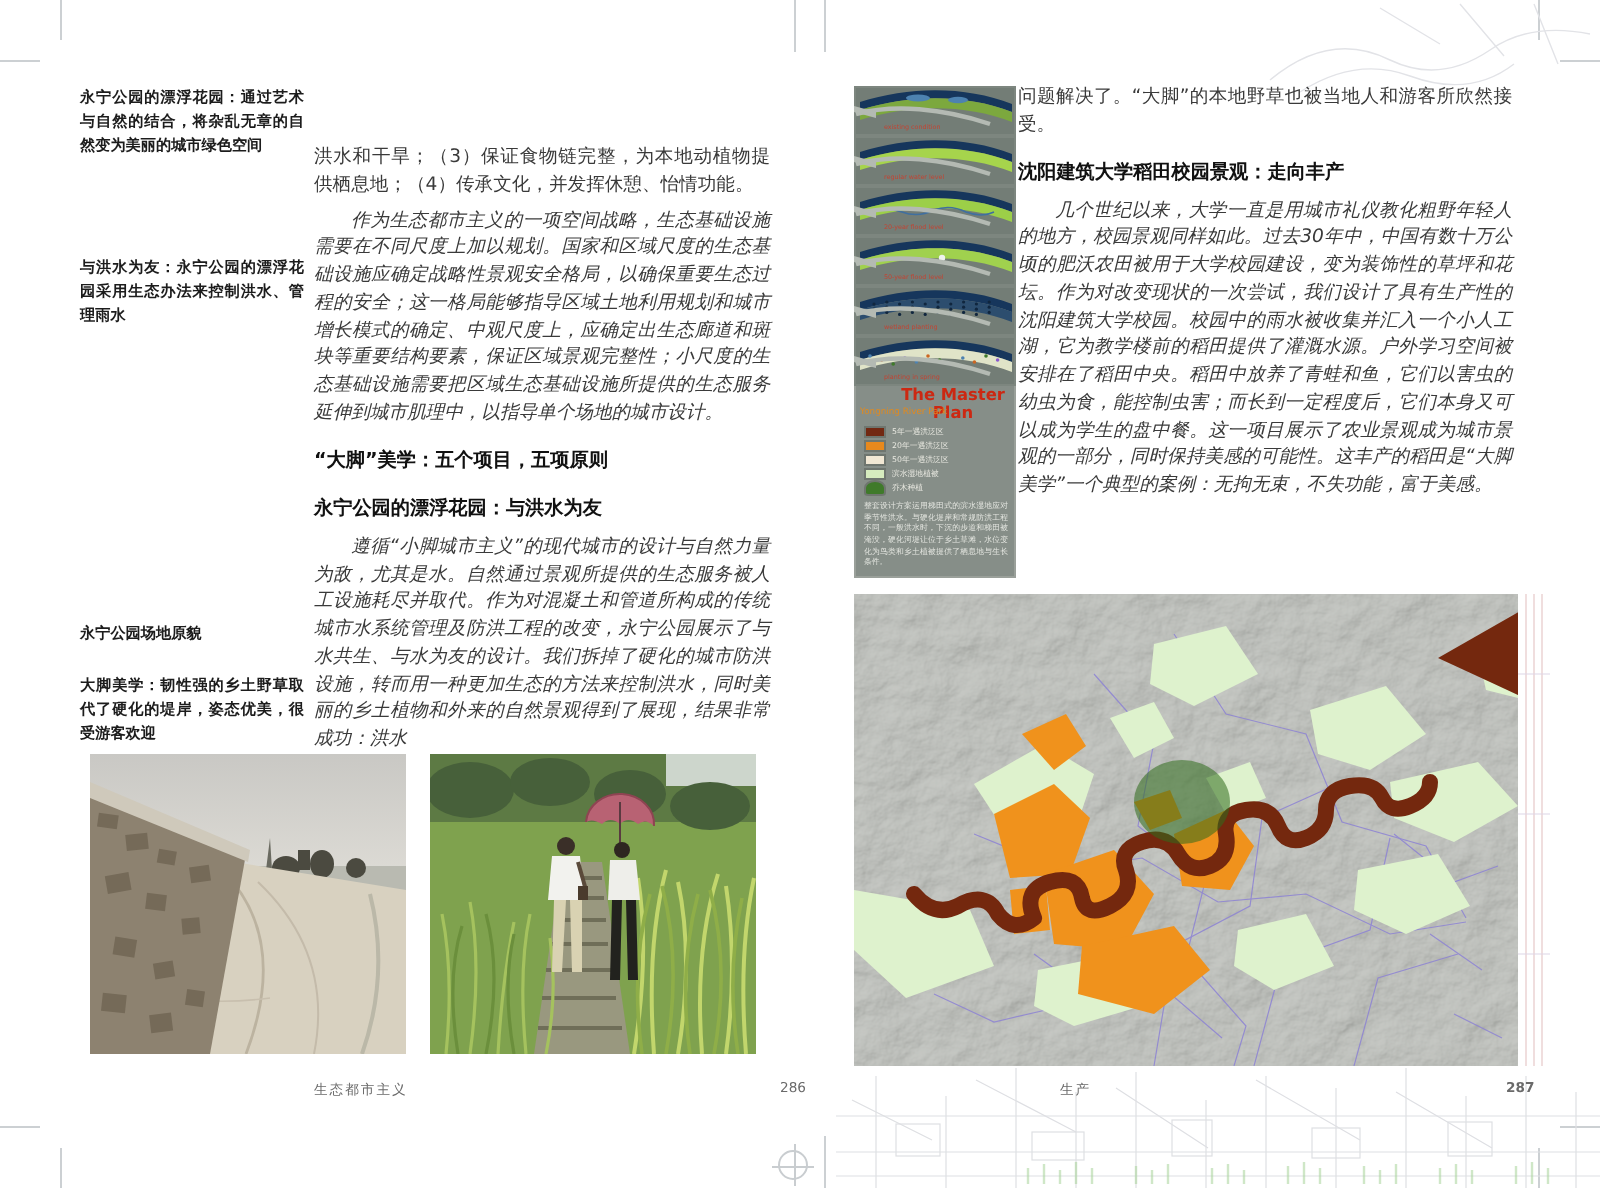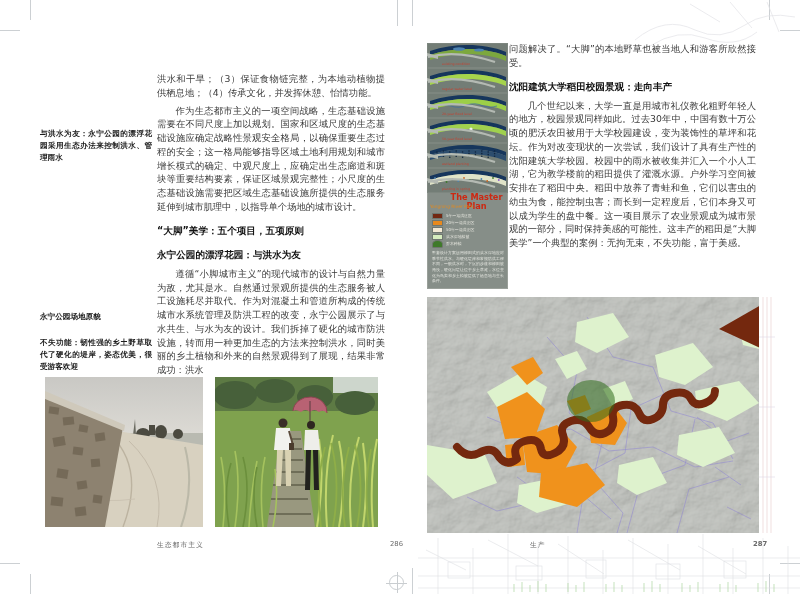--- a/index.html
+++ b/index.html
@@ -15,21 +15,21 @@
   .regmark{position:absolute;width:13px;height:13px;border:1px solid #c9cdd0;border-radius:50%;}
   .regmark:before,.regmark:after{content:"";position:absolute;background:#c9cdd0;}
   .regmark:before{left:50%;top:-4px;width:1px;height:21px;}
   .regmark:after{top:50%;left:-4px;height:1px;width:21px;}
   
   .side-note{position:absolute;left:40px;width:112px;font-size:7.6px;font-weight:bold;
     line-height:1.55;color:#1c1c1c;text-align:justify;}
   .body-col{position:absolute;left:157px;width:228px;font-size:9.3px;line-height:1.48;
     color:#3a3a3a;text-align:justify;}
   .para{margin:0 0 4px 0;}
-  .para.indent{text-indent:2em;}
+  .para.indent{text-indent:2em;font-style:italic;}
   h3.sec{font-size:9.6px;font-weight:bold;color:#111;margin:10px 0 5px 0;}
   .footer-label{position:absolute;font-size:6.8px;color:#6a6a6a;letter-spacing:1px;}
   .page-num{position:absolute;font-size:6.8px;color:#6a6a6a;}
   
   .rbody-col{position:absolute;left:509px;width:247px;font-size:9.3px;line-height:1.48;
     color:#3a3a3a;text-align:justify;}
   
   #diagram-panel{position:absolute;left:427px;top:43px;width:81px;height:246px;
     background:#868e88;box-shadow:0 0 0 1px #9aa09a inset;}
   #tiles{position:absolute;left:0;top:0;width:81px;}
@@ -84,23 +84,24 @@
         <rect x="98" y="38" width="26" height="14"></rect>
       <rect x="168" y="32" width="20" height="18"></rect>
         <rect x="238" y="36" width="24" height="15"></rect>
       <rect x="306" y="33" width="22" height="17"></rect>
     </g>
     <g stroke="#a8d49a" stroke-width="1.2" opacity="0.55">
       <path d="M96,56 v8 M104,54 v10 M112,57 v7 M120,53 v11 M128,56 v8 M150,55 v9 M158,57 v7 M166,54 v10 M188,56 v8 M196,54 v10 M204,57 v7 M226,55 v9 M234,53 v11 M242,56 v8 M264,55 v9 M272,57 v7 M280,54 v10 M302,56 v8 M310,54 v10 M318,57 v7 M340,55 v9 M348,53 v11 M356,56 v8"></path>
     </g>
   </svg>
 
+  <div class="side-note" style="top:43px;">永宁公园的漂浮花园：通过艺术与自然的结合，将杂乱无章的自然变为美丽的城市绿色空间</div>
   <div class="side-note" style="top:128px;">与洪水为友：永宁公园的漂浮花园采用生态办法来控制洪水、管理雨水</div>
   <div class="side-note" style="top:311px;">永宁公园场地原貌</div>
-  <div class="side-note" style="top:337px;">不失功能：韧性强的乡土野草取代了硬化的堤岸，姿态优美，很受游客欢迎</div>
+  <div class="side-note" style="top:337px;">大脚美学：韧性强的乡土野草取代了硬化的堤岸，姿态优美，很受游客欢迎</div>
 
   <div class="body-col" style="top:24px;margin-top:48px;">
     <p class="para">洪水和干旱；（3）保证食物链完整，为本地动植物提供栖息地；（4）传承文化，并发挥休憩、怡情功能。</p>
     <p class="para indent">作为生态都市主义的一项空间战略，生态基础设施需要在不同尺度上加以规划。国家和区域尺度的生态基础设施应确定战略性景观安全格局，以确保重要生态过程的安全；这一格局能够指导区域土地利用规划和城市增长模式的确定、中观尺度上，应确定出生态廊道和斑块等重要结构要素，保证区域景观完整性；小尺度的生态基础设施需要把区域生态基础设施所提供的生态服务延伸到城市肌理中，以指导单个场地的城市设计。</p>
     <h3 class="sec">“大脚”美学：五个项目，五项原则</h3>
     <h3 class="sec">永宁公园的漂浮花园：与洪水为友</h3>
     <p class="para indent">遵循“小脚城市主义”的现代城市的设计与自然力量为敌，尤其是水。自然通过景观所提供的生态服务被人工设施耗尽并取代。作为对混凝土和管道所构成的传统城市水系统管理及防洪工程的改变，永宁公园展示了与水共生、与水为友的设计。我们拆掉了硬化的城市防洪设施，转而用一种更加生态的方法来控制洪水，同时美丽的乡土植物和外来的自然景观得到了展现，结果非常成功：洪水</p>
   </div>
 
   <div class="photo" style="left:45px;top:377px;width:158px;height:150px;">

